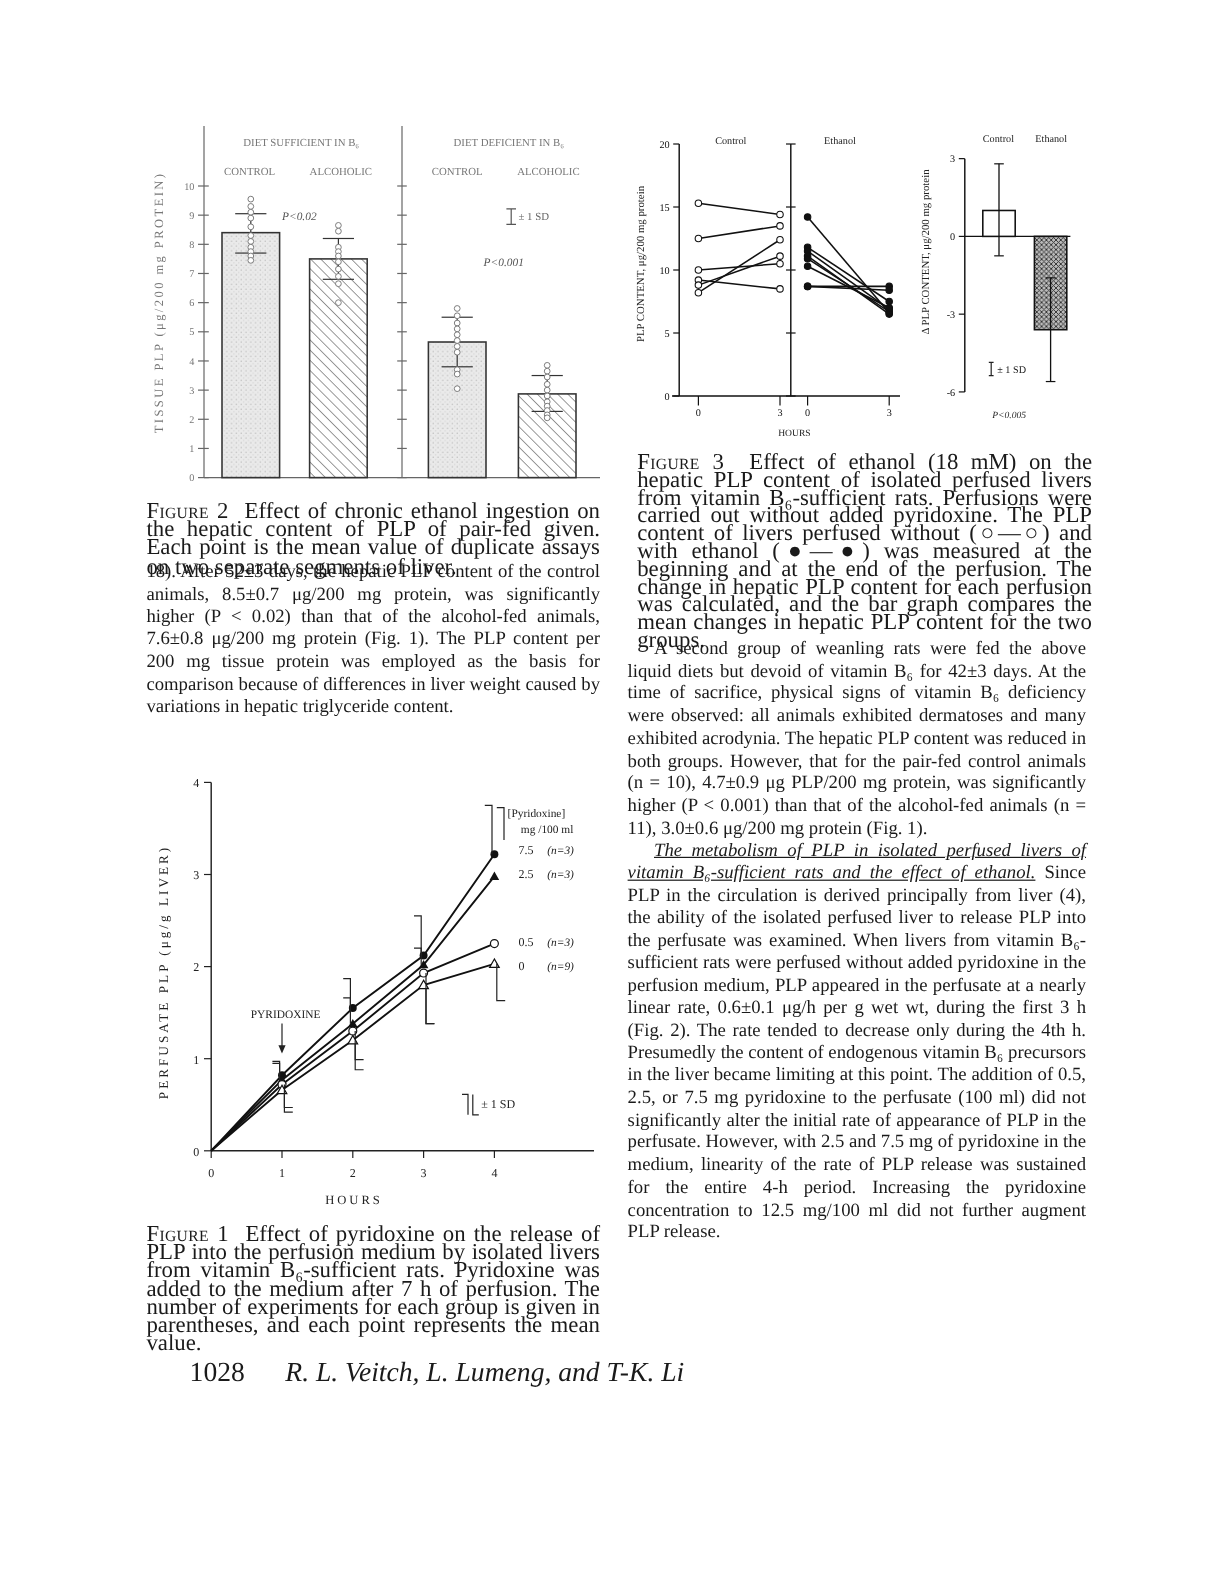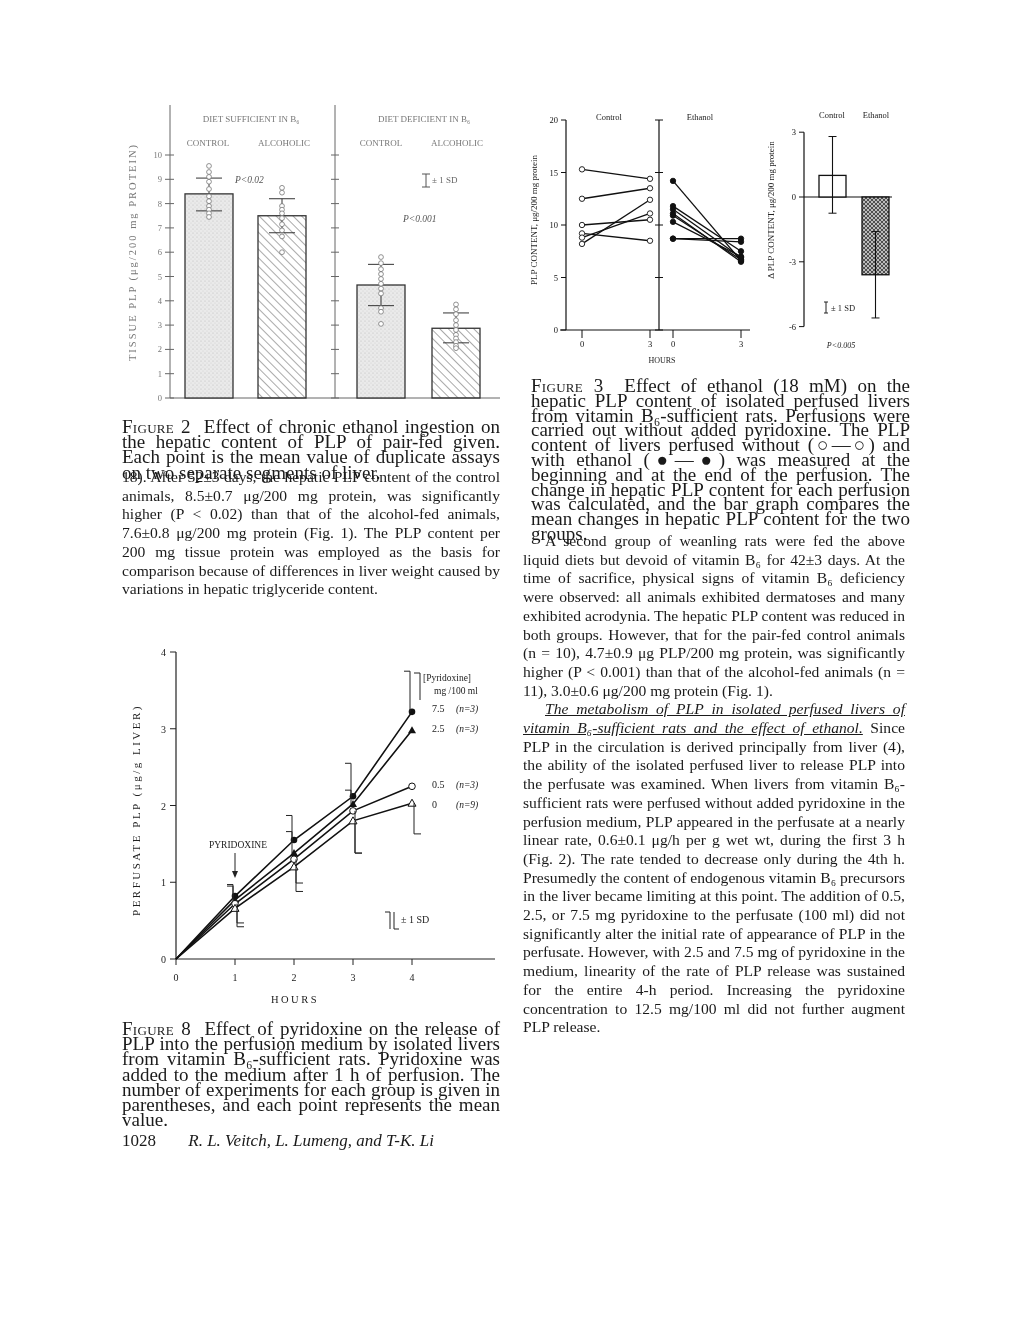--- a/index.html
+++ b/index.html
@@ -5,21 +5,21 @@
   html,body{margin:0;padding:0;background:#fff;}
   body{width:1020px;height:1320px;position:relative;overflow:hidden;font-family:"Liberation Serif","DejaVu Serif",serif;color:#1a1a1a;}
   .abs{position:absolute;}
   svg text{font-family:"Liberation Serif","DejaVu Serif",serif;}
   .caption{position:absolute;font-size:19px;line-height:15.2px;text-align:justify;}
   .caption .lab{font-variant:small-caps;letter-spacing:0.3px;}
   .body-text{position:absolute;font-size:15.6px;line-height:18.7px;text-align:justify;}
   .body-text p{margin:0;}
   .indent{text-indent:22px;}
   .it{font-style:italic;text-decoration:underline;}
-  .footer{position:absolute;font-size:17px;}
+  .footer{position:absolute;font-size:23px;margin-left:36px;}
 </style>
 </head>
 <body>
 
 <svg class="abs" style="left:110px;top:100px;" width="400" height="310" viewBox="110 100 400 310">
   <defs>
     <pattern id="hatch" width="6" height="6" patternUnits="userSpaceOnUse" patternTransform="rotate(-45)">
       <line x1="0" y1="0" x2="0" y2="6" stroke="#555" stroke-width="1"></line>
     </pattern>
     <pattern id="stipple" width="4" height="4" patternUnits="userSpaceOnUse">
@@ -252,22 +252,22 @@
     <line x1="235" y1="853" x2="235" y2="876" stroke="#222"></line>
     <path d="M232,871 L235,878 L238,871 Z" fill="#222"></path>
   </g>
   <g>
     <path d="M385,912 L390,912 L390,929 M394,912 L394,929 L399,929" stroke="#222" fill="none"></path>
     <text x="401" y="923" font-size="10" fill="#222">± 1 SD</text>
   </g>
 </svg>
 
 <div class="caption" style="left:122px;top:1021px;width:378px;">
-  <span class="lab">Figure 8</span>&nbsp;
-  <span>Effect of pyridoxine on the release of PLP into the perfusion medium by isolated livers from vitamin B₆-sufficient rats. Pyridoxine was added to the medium after 1 h of perfusion. The number of experiments for each group is given in parentheses, and each point represents the mean value.</span>
+  <span class="lab">Figure 1</span>&nbsp;
+  <span>Effect of pyridoxine on the release of PLP into the perfusion medium by isolated livers from vitamin B₆-sufficient rats. Pyridoxine was added to the medium after 7 h of perfusion. The number of experiments for each group is given in parentheses, and each point represents the mean value.</span>
 </div>
 
 <div class="footer" style="left:122px;top:1131px;">
   <span>1028</span>
   <span style="font-style:italic;margin-left:28px;">R. L. Veitch, L. Lumeng, and T-K. Li</span>
 </div>
 
 <svg class="abs" style="left:520px;top:100px;" width="400" height="280" viewBox="520 100 400 280">
   <g id="f3-left">
       <line x1="566" y1="120" x2="566" y2="330" stroke="#111" stroke-width="1.2"></line>

